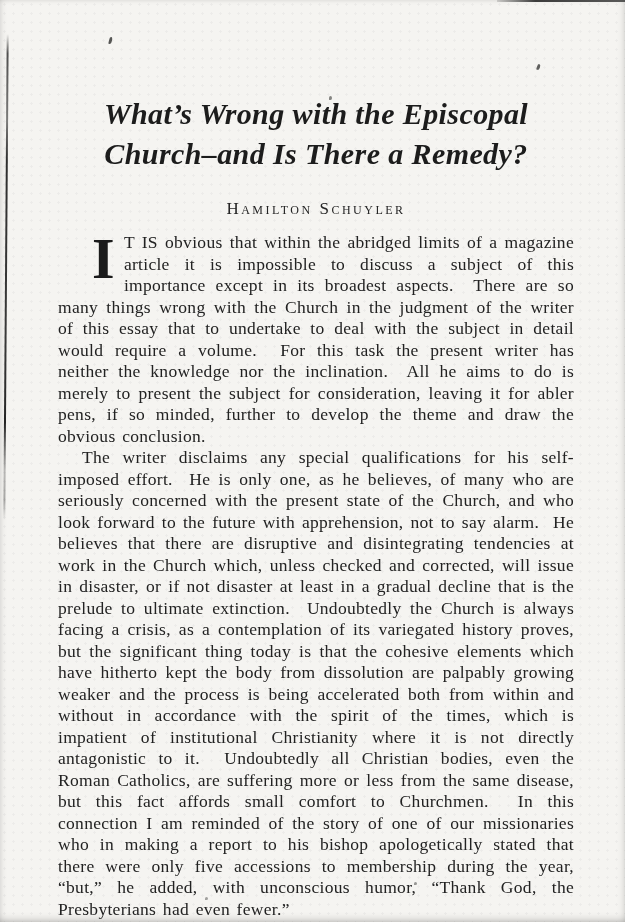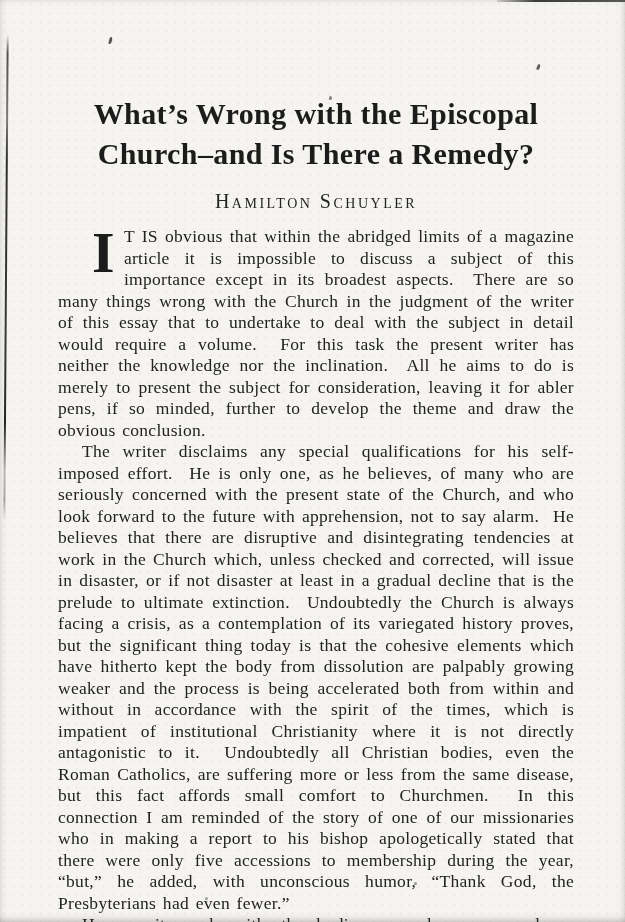--- a/index.html
+++ b/index.html
@@ -62,33 +62,34 @@
   .speck-d { left: 414px; top: 882px; width: 3px; height: 3px; opacity: .5; }
   .speck-e { left: 205px; top: 897px; width: 3px; height: 3px; opacity: .45; }
 
   .content {
     position: absolute;
     left: 58px;
     top: 94px;
     width: 516px;
   }
   h1.title {
-    margin: 0 auto 16px auto;
+    margin: 0 auto 25px auto;
     max-width: 500px;
     font-size: 30px;
     line-height: 40px;
     font-weight: bold;
     text-align: center;
     letter-spacing: 0.4px;
     color: #1c1c1c;
+    font-style: italic;
   }
   .byline {
     text-align: center;
     font-variant: small-caps;
-    font-size: 20px;
+    font-size: 17px;
     letter-spacing: 2.5px;
     margin: 0 0 13px 0;
     color: #242424;
   }
   .body-text p {
     margin: 0;
     font-size: 17.5px;
     line-height: 21.5px;
     text-align: justify;
     letter-spacing: 0.3px;

